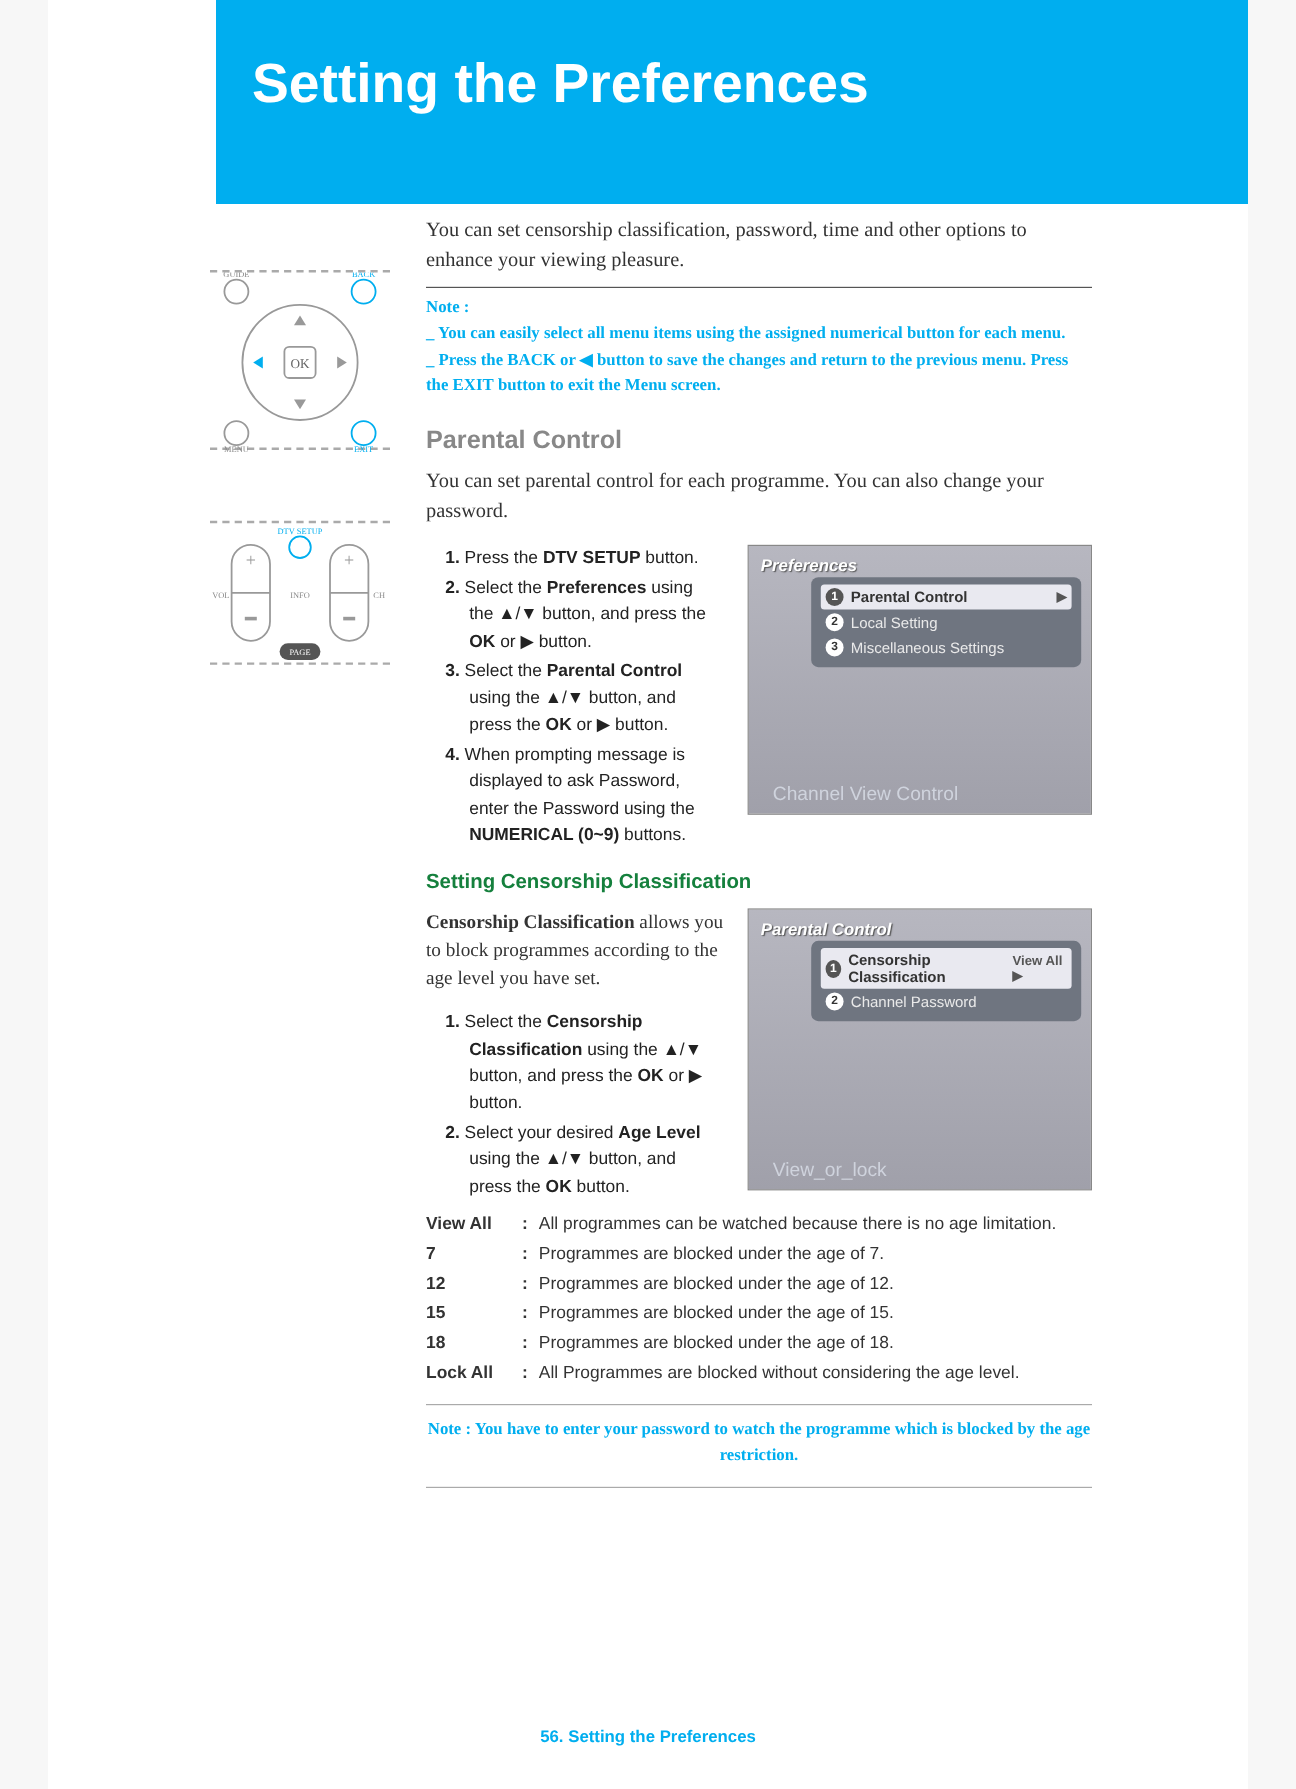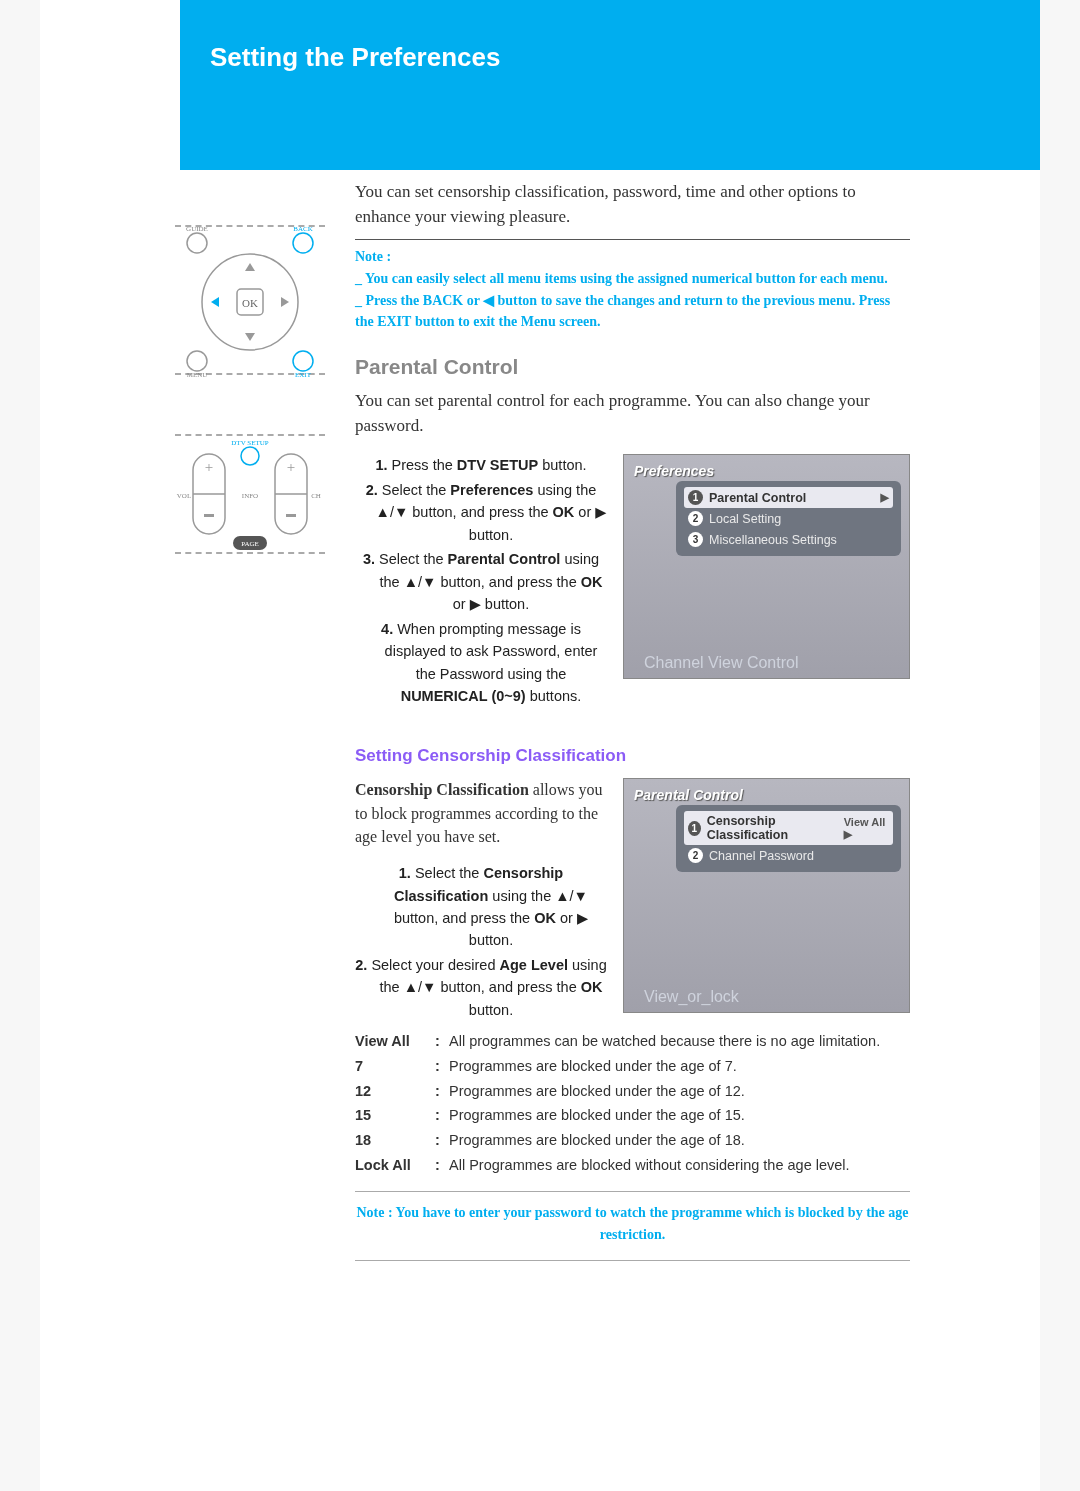--- a/index.html
+++ b/index.html
@@ -27,21 +27,21 @@
     height: 170px;
     background: #00AEEF;
   }
   .page-title {
     position: absolute;
     left: 30px;
     top: 42px;
     color: #fff;
     font-family: Verdana, Arial, sans-serif;
     font-weight: bold;
-    font-size: 26px;
+    font-size: 46px;
     letter-spacing: 0px;
   }
   .content-col {
     position: absolute;
     left: 315px;
     top: 180px;
     width: 555px;
   }
   .serif-intro {
     font-family: Georgia, 'Times New Roman', serif;
@@ -76,23 +76,23 @@
   .h2 {
     font-family: Verdana, Arial, sans-serif;
     font-weight: bold;
     color: #888;
     font-size: 21px;
     margin: 22px 0 10px;
   }
   .h3 {
     font-family: Verdana, Arial, sans-serif;
     font-weight: bold;
-    color: #8b5cf6;
+    color: #15803d;
     font-size: 17px;
-    margin: 37px 0 12px;
+    margin: 16px 0 12px;
   }
   .two-col {
     display: flex;
     gap: 16px;
   }
   .two-col .left { flex: 0 0 252px; }
   .right-shot {
     flex: 1;
     border: 1px solid #888;
     background: linear-gradient(#b7b7c0,#a0a0aa);
@@ -141,21 +141,21 @@
     position:absolute; left:20px; bottom:6px;
     font-family: Verdana, Arial, sans-serif;
     font-size:16px; color:#cfd3dd;
   }
   ol.steps {
     list-style:none; padding:0; margin:0;
     font-family: Verdana, Arial, sans-serif;
     font-size:14.5px; line-height:1.55;
     color:#222;
   }
-  ol.steps li { margin: 0 0 2px; padding-left: 20px; text-indent:-20px;text-align:center; }
+  ol.steps li { margin: 0 16px 2px; padding-left: 20px; text-indent:-20px; }
   ol.steps li .n { font-weight:bold; }
   .age-table { font-family: Verdana, Arial, sans-serif; font-size:14.5px; line-height:1.7; margin-top:6px; }
   .age-table .row { display:flex; }
   .age-table .k { width:80px; font-weight:bold; }
   .age-table .c { width:14px; font-weight:bold; }
   .remote-box {
     position:absolute;
     border: 2px dashed #aaa;
     border-left:none; border-right:none;
     width: 150px;
@@ -347,14 +347,15 @@
           <div>All Programmes are blocked without considering the age level.</div>
         </div>
     </div>
 
     <hr class="hr2">
     <div class="sans note-blue" style="padding-left:0;text-align:center;">Note : You have to enter your password to watch the programme which is blocked by the age restriction.</div>
     <hr class="hr2">
 
   </div>
 
+  <div class="page-foot">56. Setting the Preferences</div>
 
 </div>
 
 </body></html>

